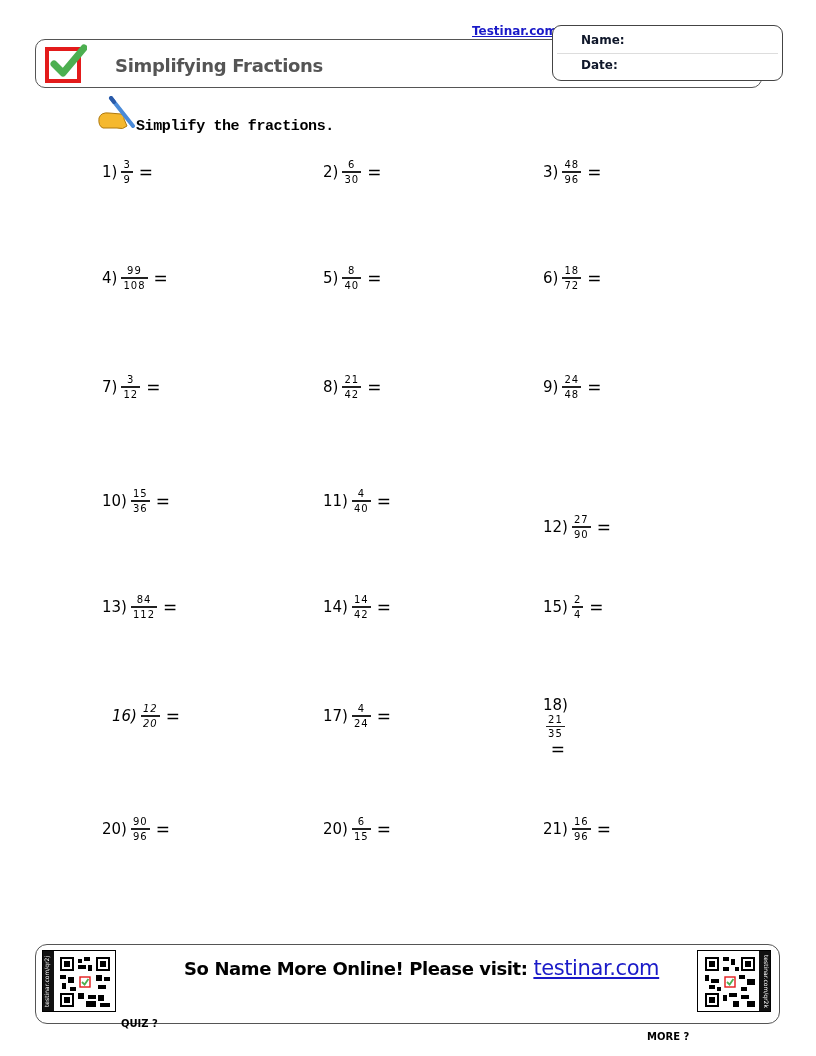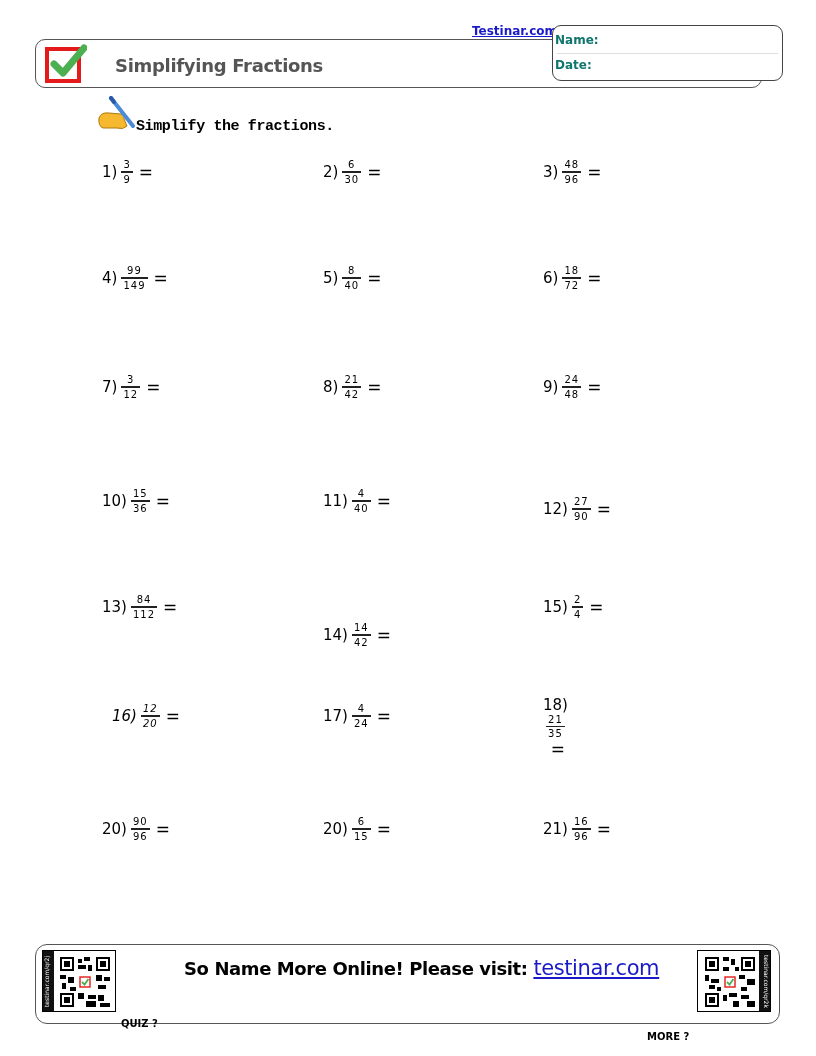--- a/index.html
+++ b/index.html
@@ -8,22 +8,22 @@
 
   .header-box { position:absolute; left:35px; top:39px; width:727px; height:49px;
     border:1.5px solid #555; border-radius:10px; box-sizing:border-box; }
   .logo { position:absolute; left:45px; top:43px; width:42px; height:40px; }
   .title { position:absolute; left:115px; top:55px; font-size:18px; font-weight:bold;
     color:#555; font-family:"DejaVu Sans", sans-serif; letter-spacing:-0.3px; }
   .site-link { position:absolute; left:472px; top:24px; font-size:12px; font-weight:bold;
     color:#1a1ac8; text-decoration:underline; font-family:"DejaVu Sans", sans-serif; }
   .namebox { position:absolute; left:552px; top:25px; width:231px; height:56px;
     border:1.5px solid #444; border-radius:9px; background:#fff; box-sizing:border-box; }
-  .namebox .row { position:absolute; left:2px; font-size:12px; font-weight:bold;
-    font-family:"DejaVu Sans", sans-serif; color:#0f766e; }
+  .namebox .row { position:absolute; left:28px; font-size:12px; font-weight:bold;
+    font-family:"DejaVu Sans", sans-serif; color:#0f172a; }
   .namebox .r1 { top:7px; }
   .namebox .r2 { top:32px; }
   .namebox .sep { position:absolute; left:4px; right:4px; top:27px; height:1px; background:#ddd; }
 
   .instr-icon { position:absolute; left:97px; top:96px; width:40px; height:36px; }
   .instr { position:absolute; left:136px; top:118px; font-size:15px; font-weight:bold;
     font-family:Liberation Mono, monospace; letter-spacing:-0.4px; }
 
   .problem { position:absolute; display:flex; align-items:center; height:40px; }
   .problem .num { font-size:15px; font-family:"DejaVu Sans", sans-serif; margin-right:3px; }
@@ -103,21 +103,21 @@
         <span class="bar"></span>
         <span>96</span>
       </span>
       <span class="eq">=</span>
     </div>
     <div class="problem" style="left: 102px; top: 258px;">
       <span class="num">4)</span>
       <span class="frac">
         <span>99</span>
         <span class="bar"></span>
-        <span>149</span>
+        <span>108</span>
       </span>
       <span class="eq">=</span>
     </div>
     <div class="problem" style="left: 323px; top: 258px;">
       <span class="num">5)</span>
       <span class="frac">
         <span>8</span>
         <span class="bar"></span>
         <span>40</span>
       </span>
@@ -170,39 +170,39 @@
     </div>
     <div class="problem" style="left: 323px; top: 481px;">
       <span class="num">11)</span>
       <span class="frac">
         <span>4</span>
         <span class="bar"></span>
         <span>40</span>
       </span>
       <span class="eq">=</span>
     </div>
-    <div class="problem" style="left: 543px; top: 489px; text-align: center;">
+    <div class="problem" style="left: 543px; top: 507px; text-align: center;">
       <span class="num">12)</span>
       <span class="frac">
         <span>27</span>
         <span class="bar"></span>
         <span>90</span>
       </span>
       <span class="eq">=</span>
     </div>
     <div class="problem" style="left: 102px; top: 587px;">
       <span class="num">13)</span>
       <span class="frac">
         <span>84</span>
         <span class="bar"></span>
         <span>112</span>
       </span>
       <span class="eq">=</span>
     </div>
-    <div class="problem" style="left: 323px; top: 587px; margin-top: 28px;">
+    <div class="problem" style="left: 323px; top: 587px;">
       <span class="num">14)</span>
       <span class="frac">
         <span>14</span>
         <span class="bar"></span>
         <span>42</span>
       </span>
       <span class="eq">=</span>
     </div>
     <div class="problem" style="left: 543px; top: 587px;">
       <span class="num">15)</span>

